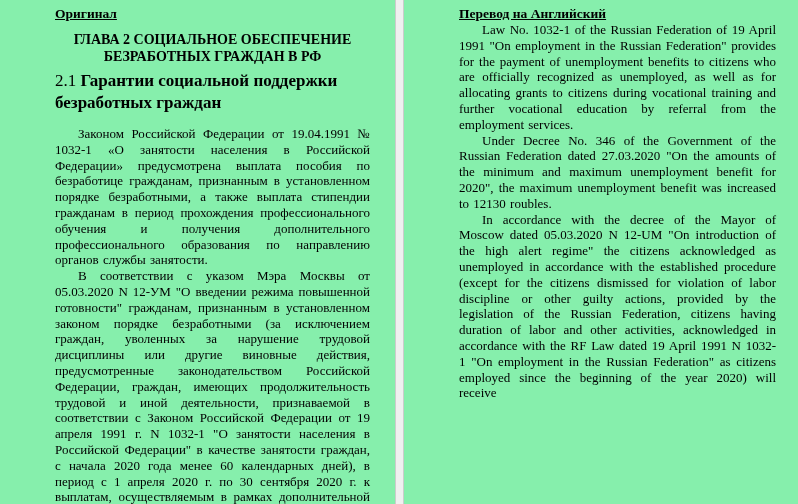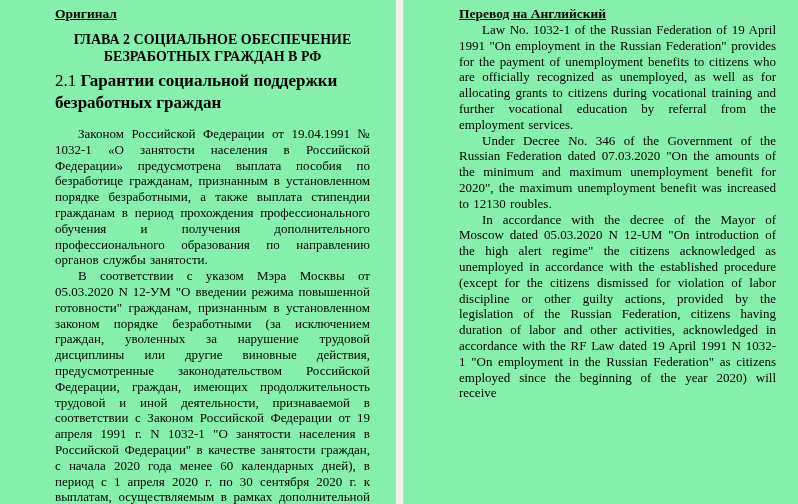--- a/index.html
+++ b/index.html
@@ -71,15 +71,15 @@
     <span class="sec-num">2.1</span>
     <span class="sec-title">Гарантии социальной поддержки безработных граждан</span>
   </h2>
   <p class="body-par">Законом Российской Федерации от 19.04.1991 № 1032-1 «О занятости населения в Российской Федерации» предусмотрена выплата пособия по безработице гражданам, признанным в установленном порядке безработными, а также выплата стипендии гражданам в период прохождения профессионального обучения и получения дополнительного профессионального образования по направлению органов службы занятости.</p>
   <p class="body-par">В соответствии с указом Мэра Москвы от 05.03.2020 N 12-УМ "О введении режима повышенной готовности" гражданам, признанным в установленном законом порядке безработными (за исключением граждан, уволенных за нарушение трудовой дисциплины или другие виновные действия, предусмотренные законодательством Российской Федерации, граждан, имеющих продолжительность трудовой и иной деятельности, признаваемой в соответствии с Законом Российской Федерации от 19 апреля 1991 г. N 1032-1 "О занятости населения в Российской Федерации" в качестве занятости граждан, с начала 2020 года менее 60 календарных дней), в период с 1 апреля 2020 г. по 30 сентября 2020 г. к выплатам, осуществляемым в рамках дополнительной материальной поддержки безработных граждан, производится региональная компенсационная выплата потерявшим работу за счет средств бюджета города Москвы.</p>
 </div>
 
 <div class="page page-right">
   <div class="page-label">Перевод на Английский</div>
   <p class="body-par">Law No. 1032-1 of the Russian Federation of 19 April 1991 "On employment in the Russian Federation" provides for the payment of unemployment benefits to citizens who are officially recognized as unemployed, as well as for allocating grants to citizens during vocational training and further vocational education by referral from the employment services.</p>
-  <p class="body-par">Under Decree No. 346 of the Government of the Russian Federation dated 07.03.2020 "On the amounts of the minimum and maximum unemployment benefit for 2020", the maximum unemployment benefit was increased to 12130 roubles.</p>
+  <p class="body-par">Under Decree No. 346 of the Government of the Russian Federation dated 27.03.2020 "On the amounts of the minimum and maximum unemployment benefit for 2020", the maximum unemployment benefit was increased to 12130 roubles.</p>
   <p class="body-par">In accordance with the decree of the Mayor of Moscow dated 05.03.2020 N 12-UM "On introduction of the high alert regime" the citizens acknowledged as unemployed in accordance with the established procedure (except for the citizens dismissed for violation of labor discipline or other guilty actions, provided by the legislation of the Russian Federation, citizens having duration of labor and other activities, acknowledged in accordance with the RF Law dated 19 April 1991 N 1032-1 "On employment in the Russian Federation" as citizens employed since the beginning of the year 2020) will receive</p>
 </div>
 
 </body></html>

